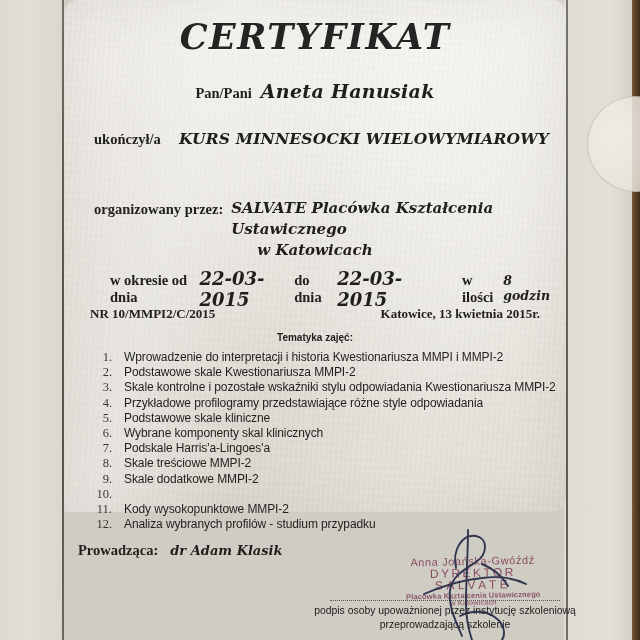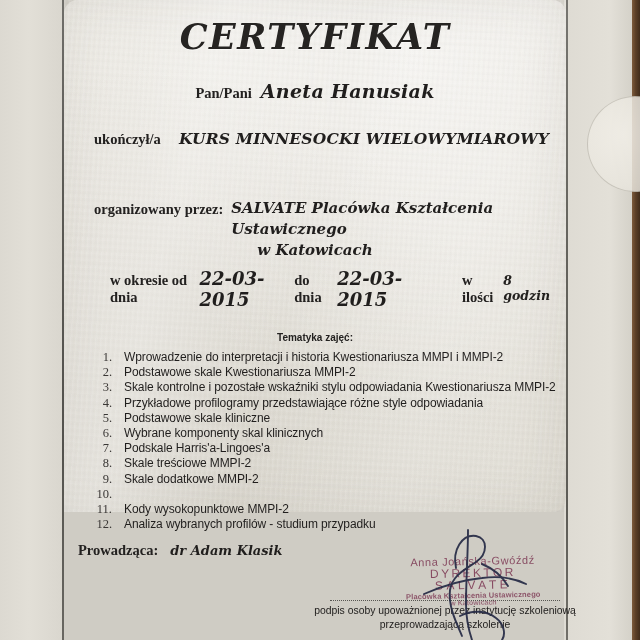--- a/index.html
+++ b/index.html
@@ -366,20 +366,24 @@
 
       <div class="row-period">
         <span class="label-bold">w okresie od dnia</span>
         <span class="date-val">22-03-2015</span>
         <span class="label-bold">do dnia</span>
         <span class="date-val">22-03-2015</span>
         <span class="label-bold hours-label">w ilości</span>
         <span class="hours-val">8 godzin</span>
       </div>
 
+      <div class="row-nr">
+        <span class="nr-text">NR 10/MMPI2/C/2015</span>
+        <span class="place-text">Katowice, 13 kwietnia 2015r.</span>
+      </div>
 
       <div class="topics-heading">Tematyka zajęć:</div>
 
       <ul class="topics-list">
         <li class="topic-item">
             <span class="topic-num">1.</span>
             <span class="topic-text">Wprowadzenie do interpretacji i historia Kwestionariusza MMPI i MMPI-2</span>
           </li>
         <li class="topic-item">
             <span class="topic-num">2.</span>

